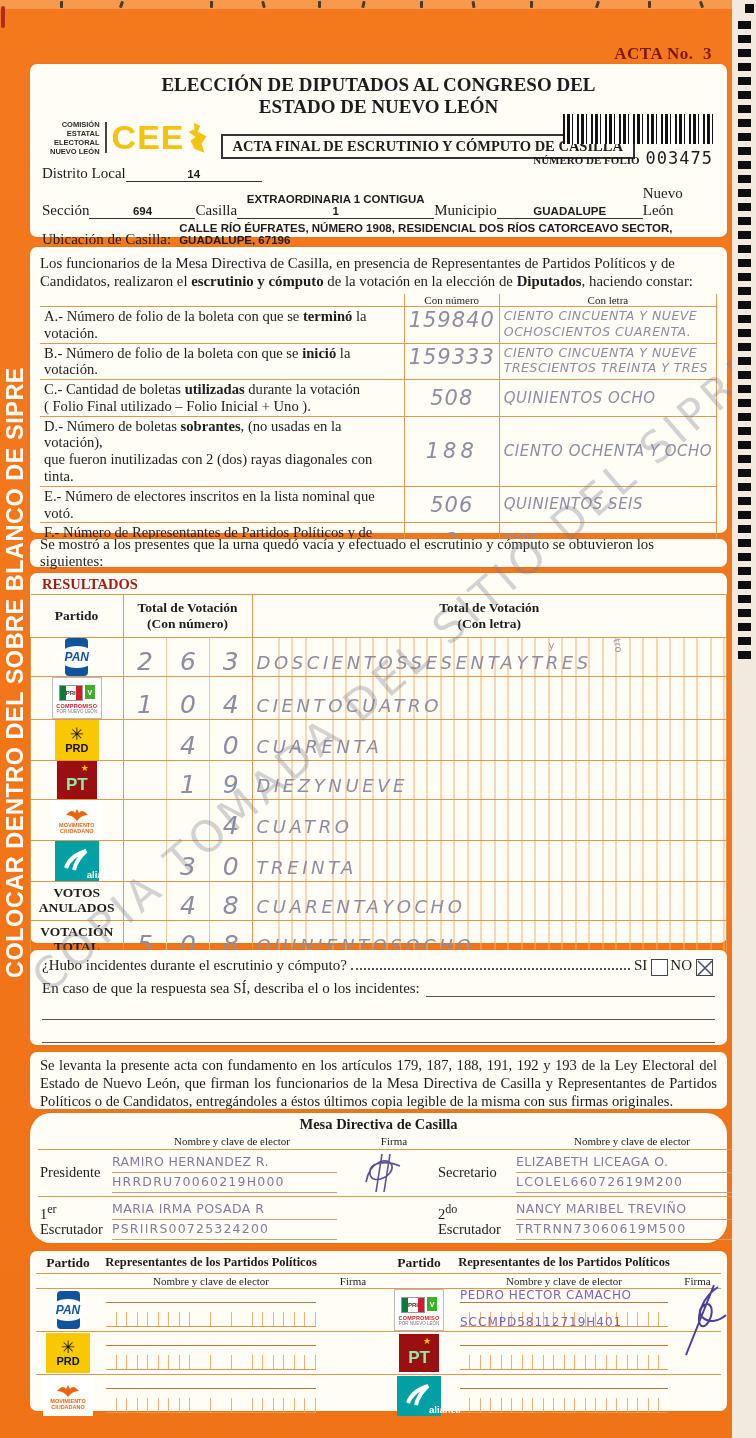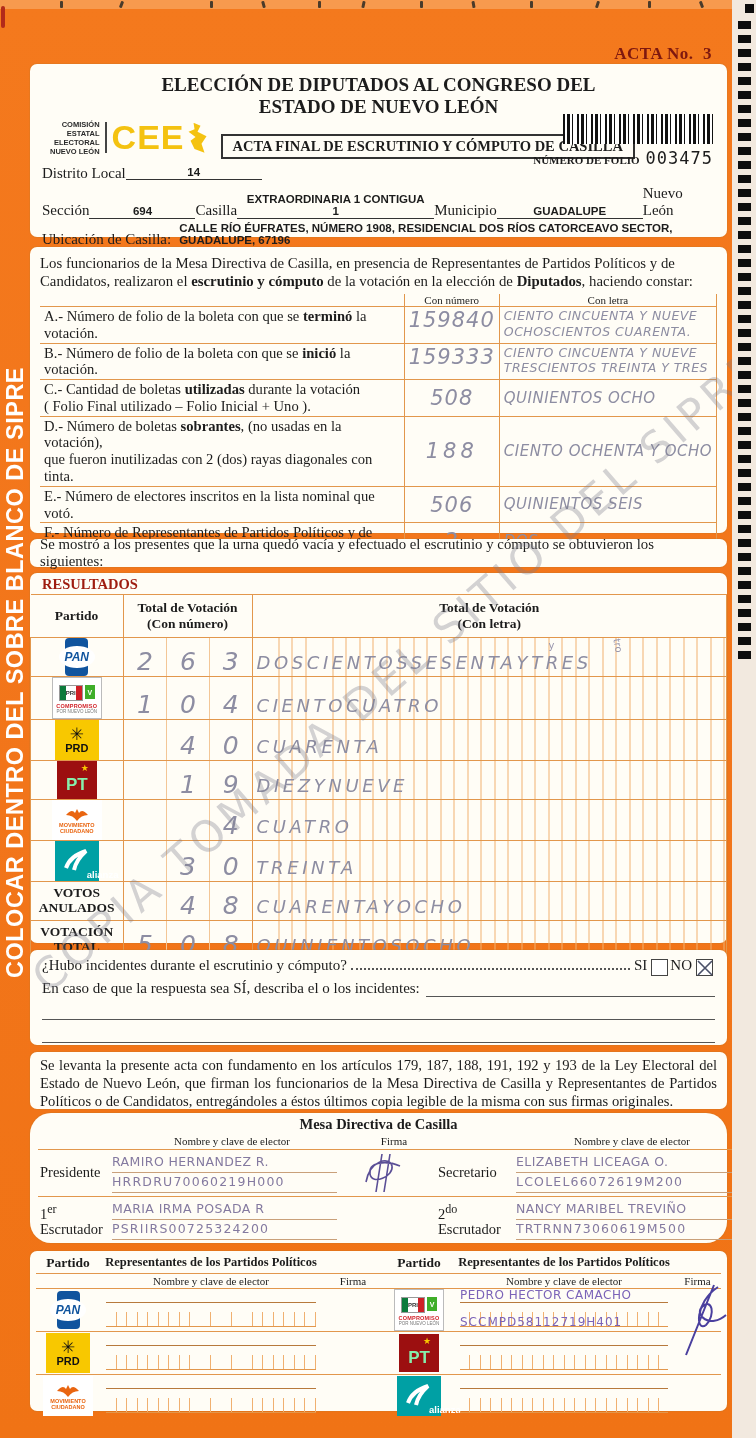--- a/index.html
+++ b/index.html
@@ -213,21 +213,21 @@
         </div>
         <div class="cee">
             <span>CEE</span>
             <span class="nl-shape"></span>
           </div>
       </div>
       <div class="sub-box">ACTA FINAL DE ESCRUTINIO Y CÓMPUTO DE CASILLA</div>
     </div>
     <div class="barcode"></div>
     <div class="folio"><span>NÚMERO DE FOLIO</span><b>003475</b></div>
-    <div class="fline" style="margin-top:6px;align-items:center;">
+    <div class="fline" style="margin-top:6px;">
       <span>Distrito Local</span>
       <span class="fval" style="min-width:120px">14</span>
     </div>
     <div class="fline">
       <span>Sección</span>
       <span class="fval" style="min-width:90px">694</span>
       <span>Casilla</span>
       <span class="fval">EXTRAORDINARIA 1 CONTIGUA 1</span>
       <span>Municipio</span>
       <span class="fval" style="min-width:130px">GUADALUPE</span>

